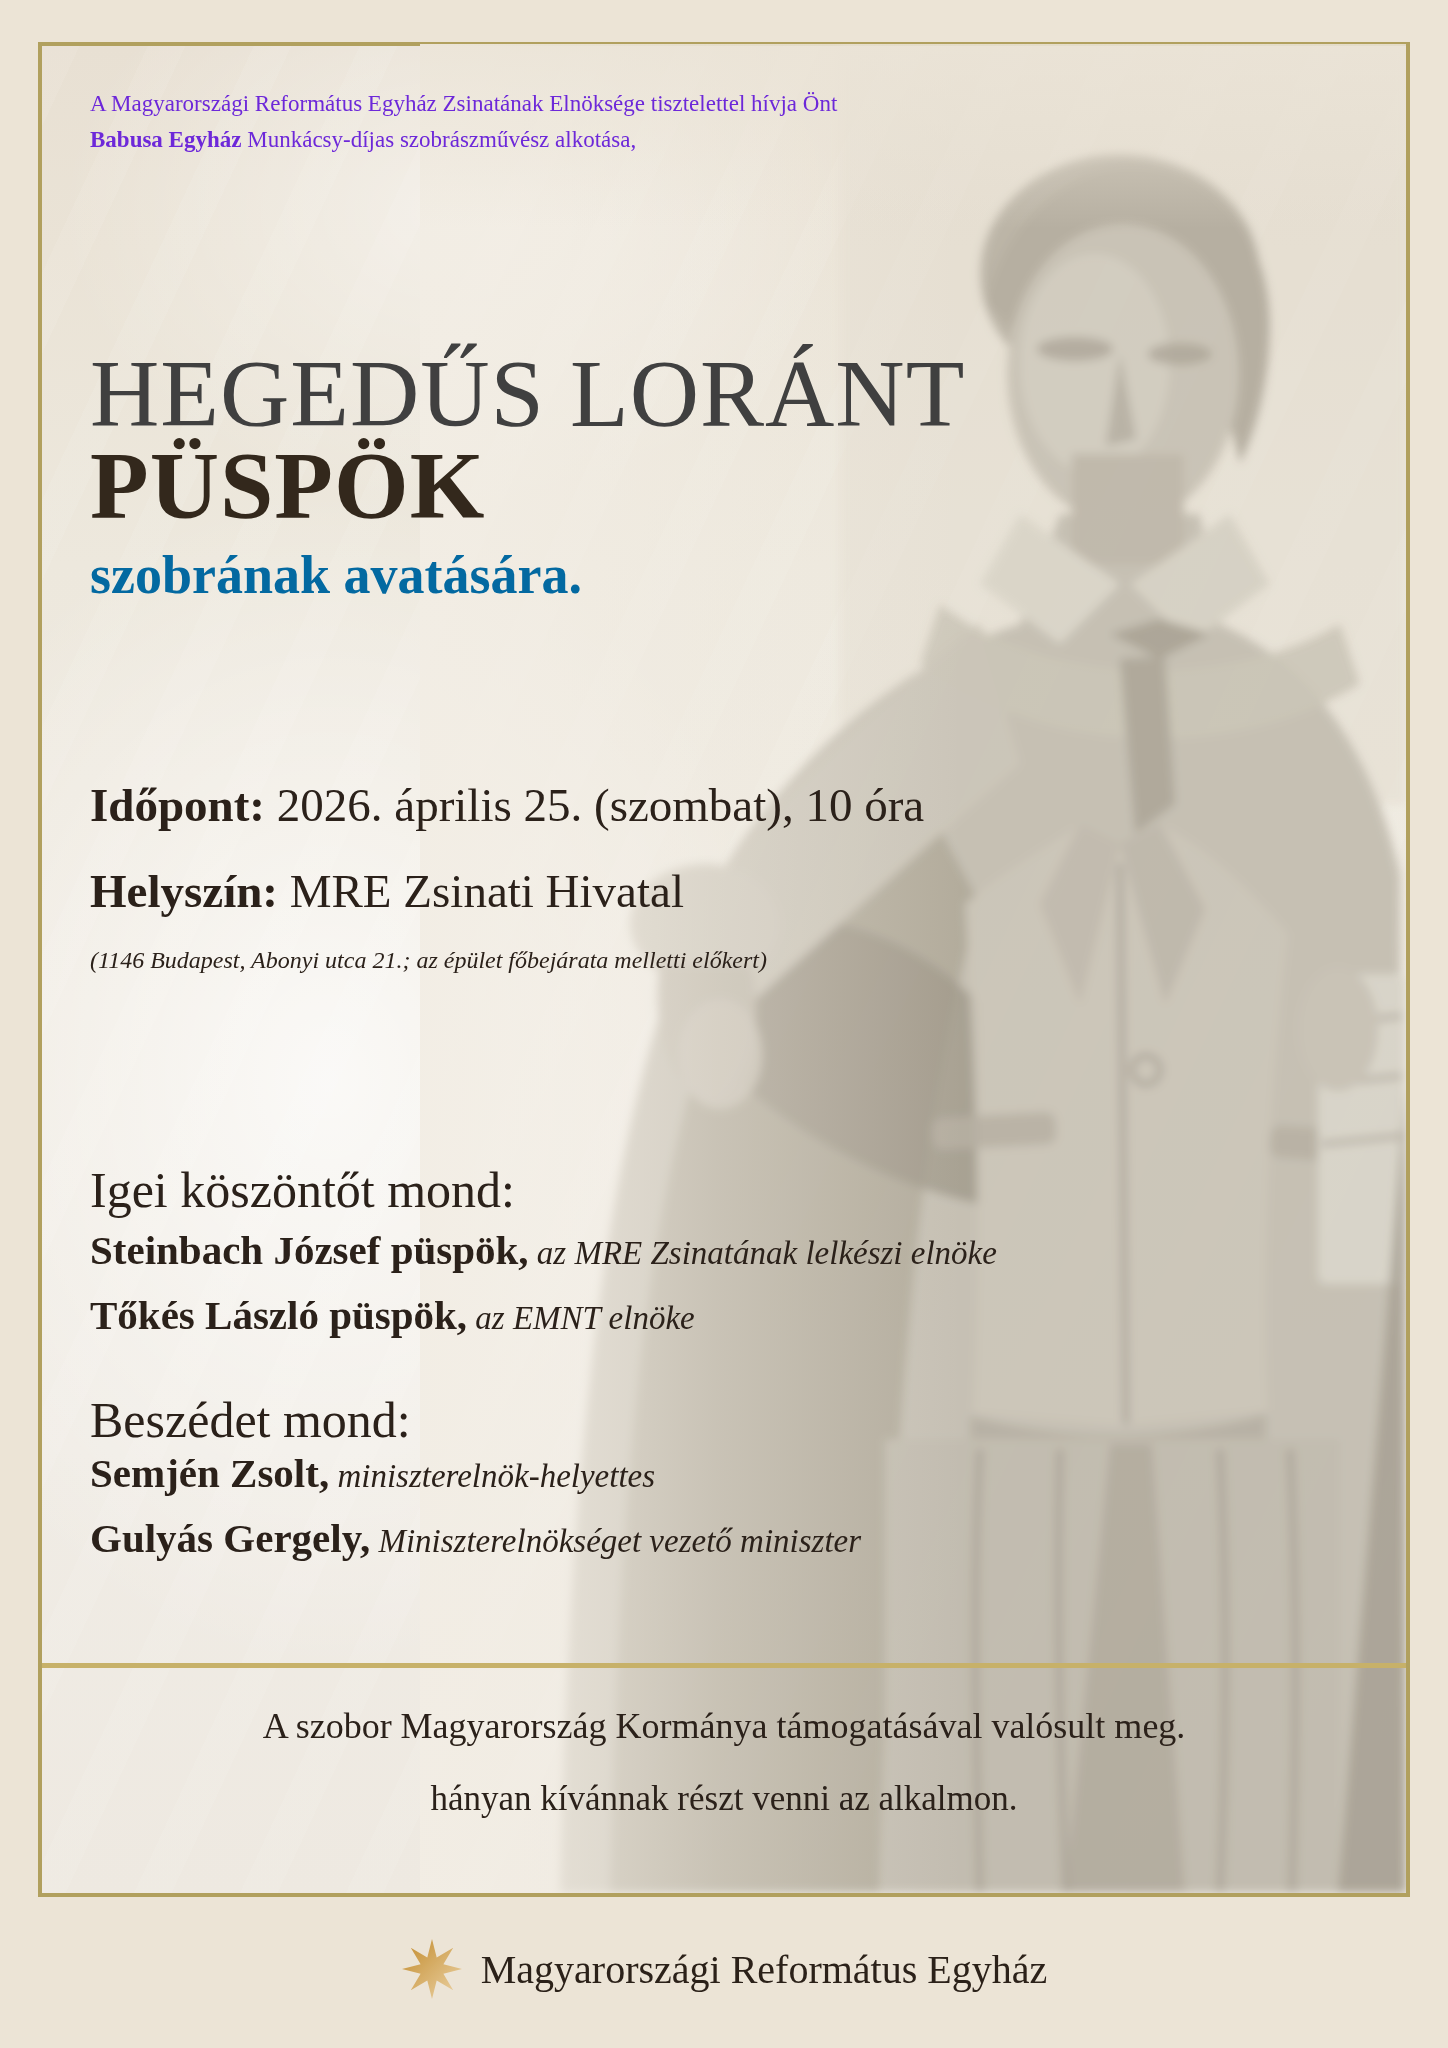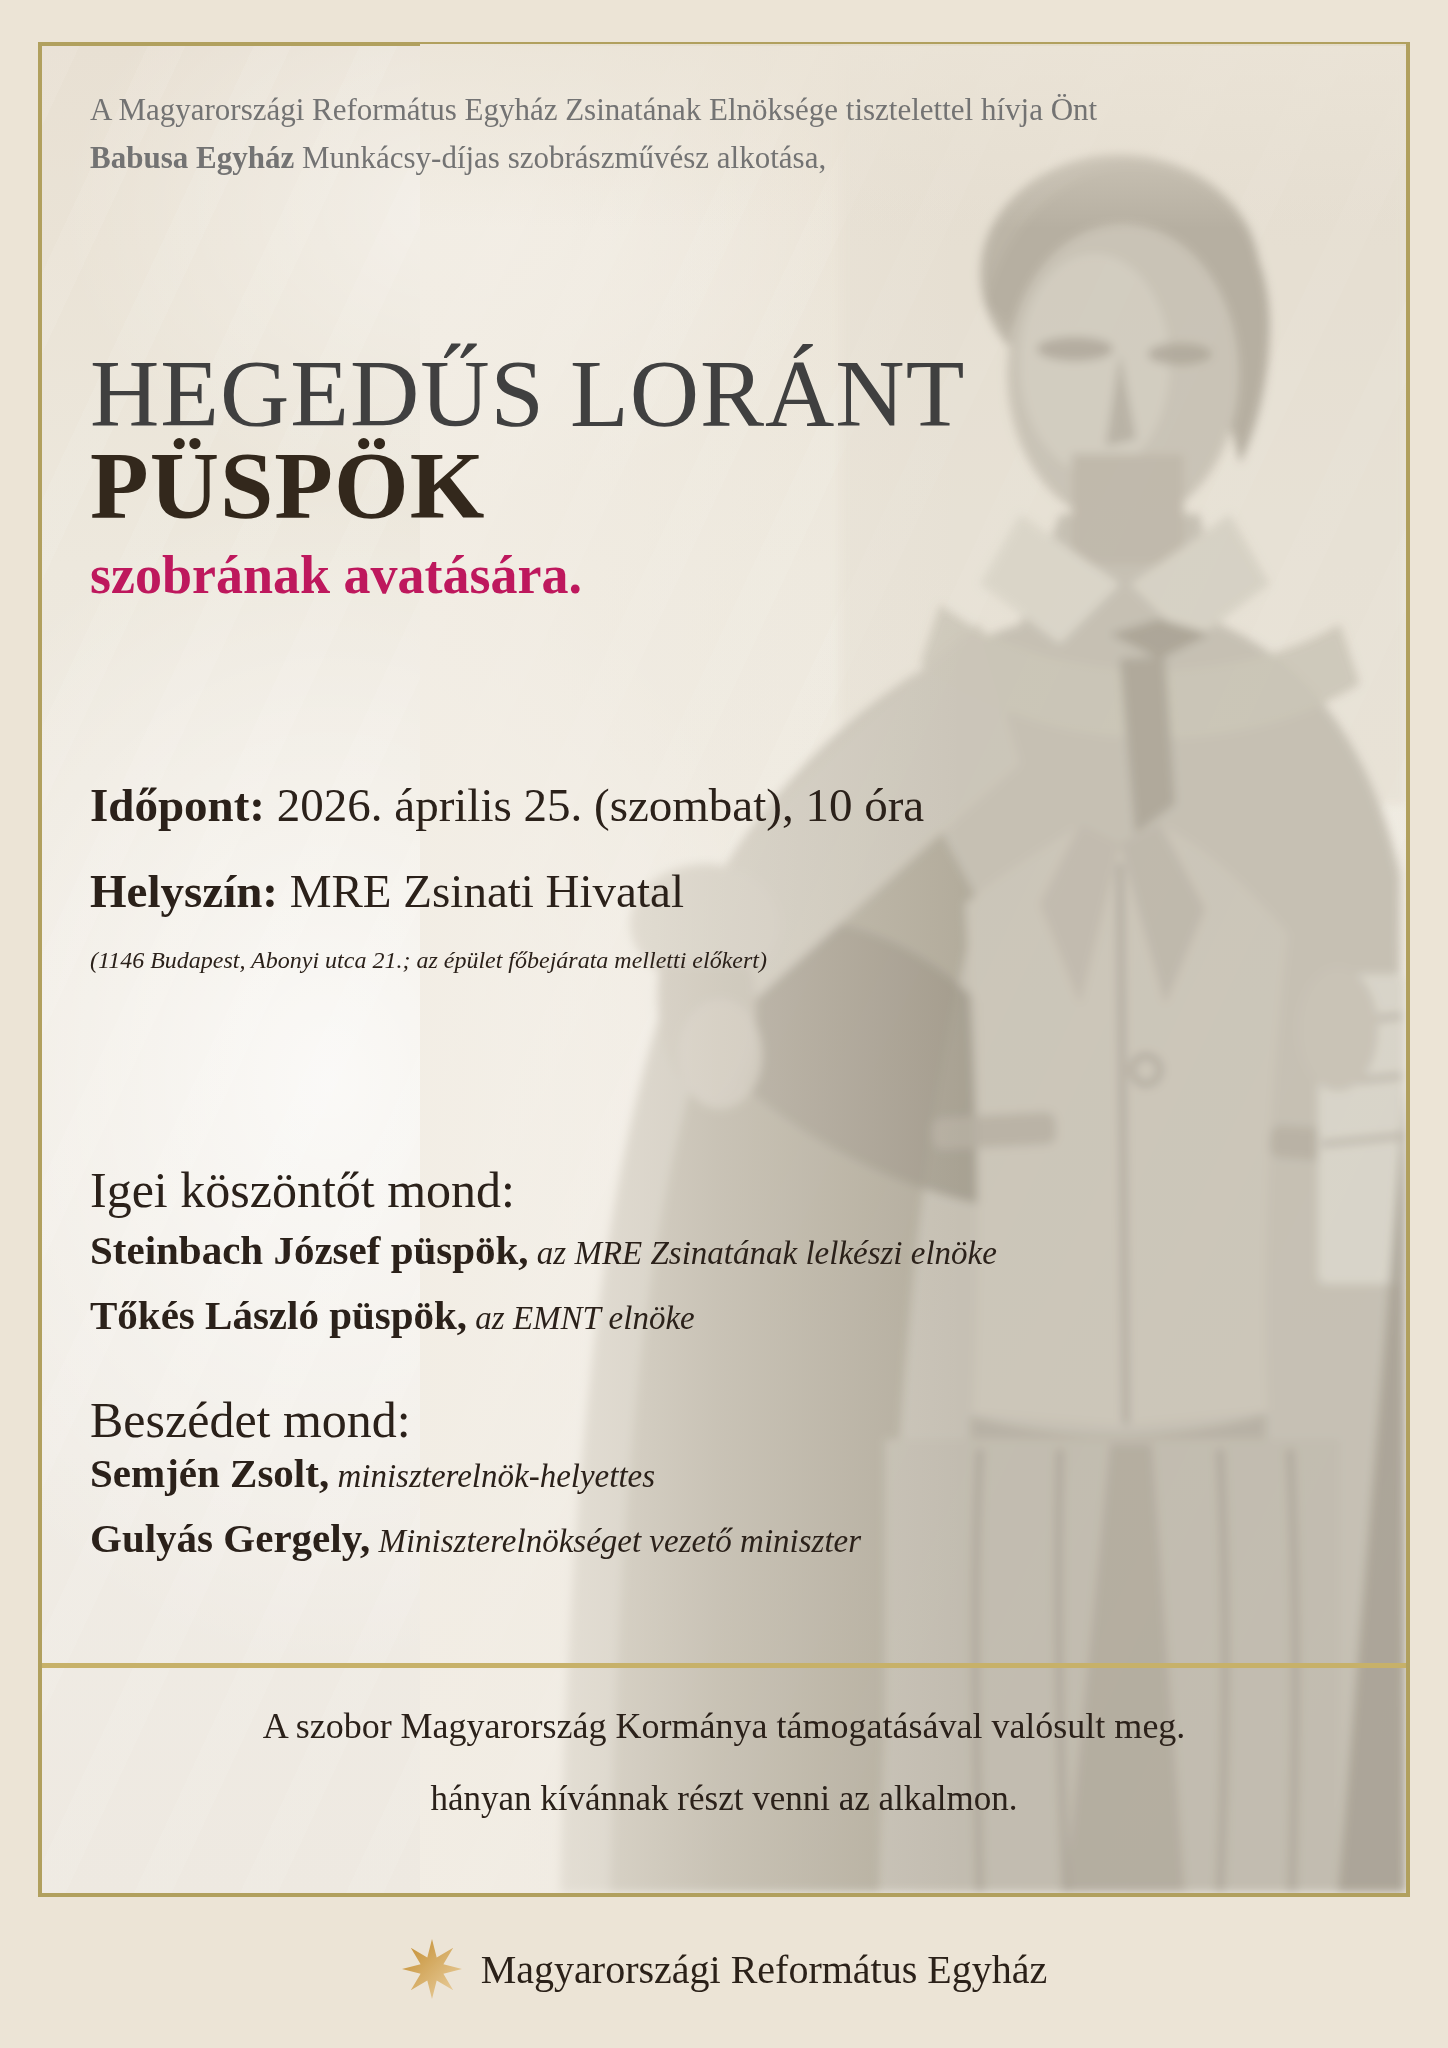--- a/index.html
+++ b/index.html
@@ -33,26 +33,26 @@
   .statue-wrap svg{ display:block; width:100%; height:100%; }
 
   .divider{
     position:absolute; left:42px; top:1663px; width:1364px; height:5px;
     background:#c7b169;
   }
 
   .txt{ position:absolute; line-height:1; white-space:nowrap; }
   .left90{ left:90px; }
 
-  .intro{ top:86px; font-size:31px; line-height:1.55; color:#737373; }
+  .intro{ top:86px; font-size:23px; line-height:1.55; color:#6d28d9; }
   .intro b{ font-weight:700; }
 
   .title-l1{ top:346px; font-size:96px; font-weight:400; color:#404040; letter-spacing:1px; }
   .title-l2{ top:438px; font-size:96px; font-weight:700; color:#33281c; letter-spacing:1px; }
-  .subtitle{ top:548px; font-size:54px; font-weight:700; color:#be185d; }
+  .subtitle{ top:548px; font-size:54px; font-weight:700; color:#0369a1; }
 
   .when{ top:782px;  font-size:47px; }
   .where{ top:868px; font-size:47px; }
   .detail-label{ font-weight:700; }
   .address{ top:948px; font-size:24px; font-style:italic;text-align:right; }
 
   .sect-heading{ font-size:50px; }
   .speaker-name{ font-size:41px; font-weight:700; }
   .speaker-role{ font-size:33px; font-style:italic; }
 

